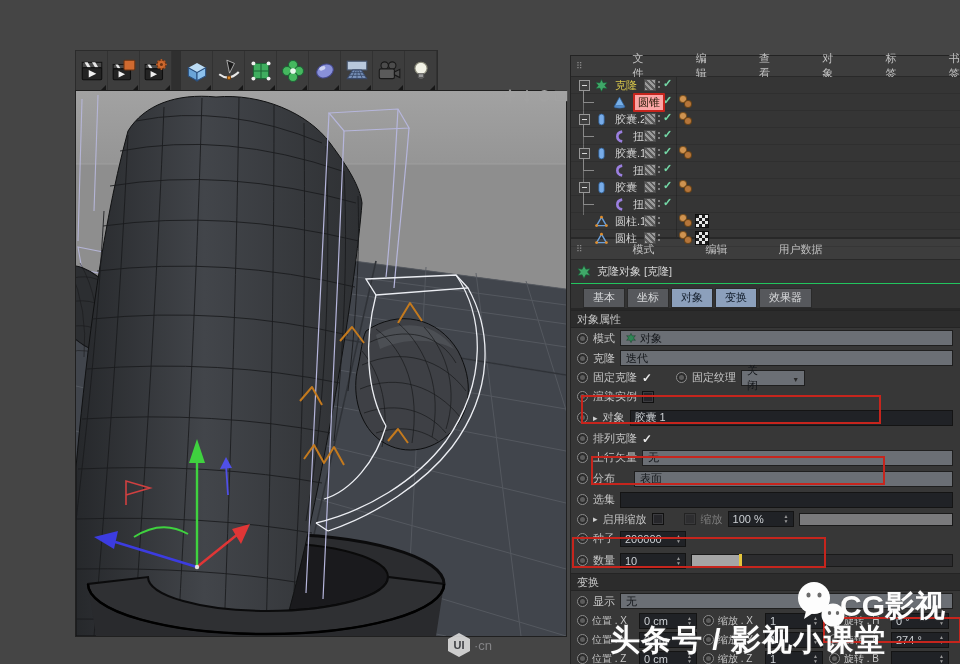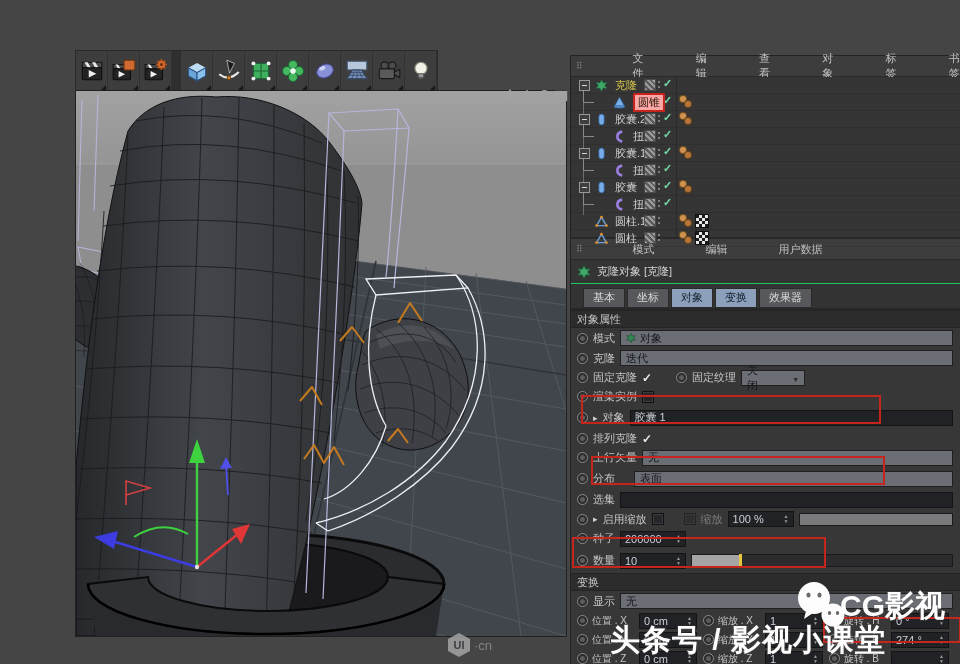--- a/index.html
+++ b/index.html
@@ -103,21 +103,21 @@
 
   
   .hl{position:absolute;border:2px solid #c6251d;pointer-events:none;z-index:20;}
   .hl-object{left:10px;top:339px;width:296px;height:25px;}
   .hl-dist{left:20px;top:400px;width:290px;height:25px;}
   .hl-count{left:1px;top:481px;width:250px;height:27px;}
   .hl-rotp{left:252px;top:561px;width:134px;height:22px;}
 
   
   .ui-wm{position:absolute;left:448px;top:633px;display:flex;align-items:center;gap:4px;z-index:40;opacity:.85;}
-  .ui-hex{width:22px;height:24px;background:#a3a3a3;display:flex;align-items:center;justify-content:center;
+  .ui-hex{width:22px;height:24px;background:#e5e5e5;display:flex;align-items:center;justify-content:center;
           color:#3c3d42;font-weight:bold;font-size:11px;
           clip-path:polygon(50% 0,100% 25%,100% 75%,50% 100%,0 75%,0 25%);}
   .ui-suffix{color:#8f8f92;font-size:13px;}
   .brand{position:absolute;left:840px;top:586px;font-size:30px;font-weight:bold;color:#fdfdfd;z-index:50;
          text-shadow:0 0 2px rgba(80,80,80,.8);white-space:nowrap;}
   .caption{position:absolute;left:610px;top:620px;font-size:30px;font-weight:bold;color:#fdfdfd;z-index:50;
          letter-spacing:1px;text-shadow:0 0 2px rgba(80,80,80,.8);white-space:nowrap;}
   .wechat{position:absolute;left:792px;top:578px;z-index:51;}
 </style>
 </head>

